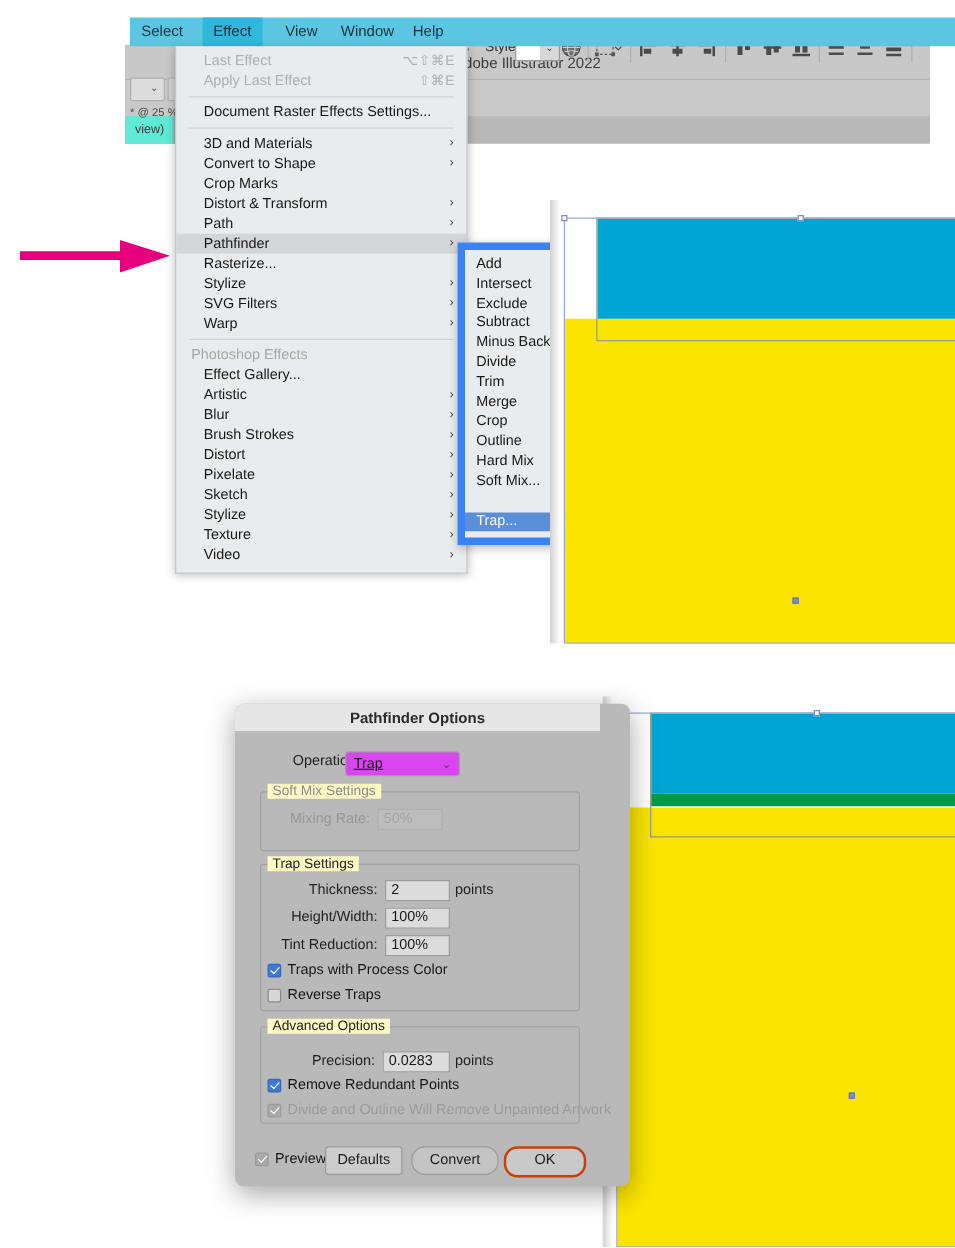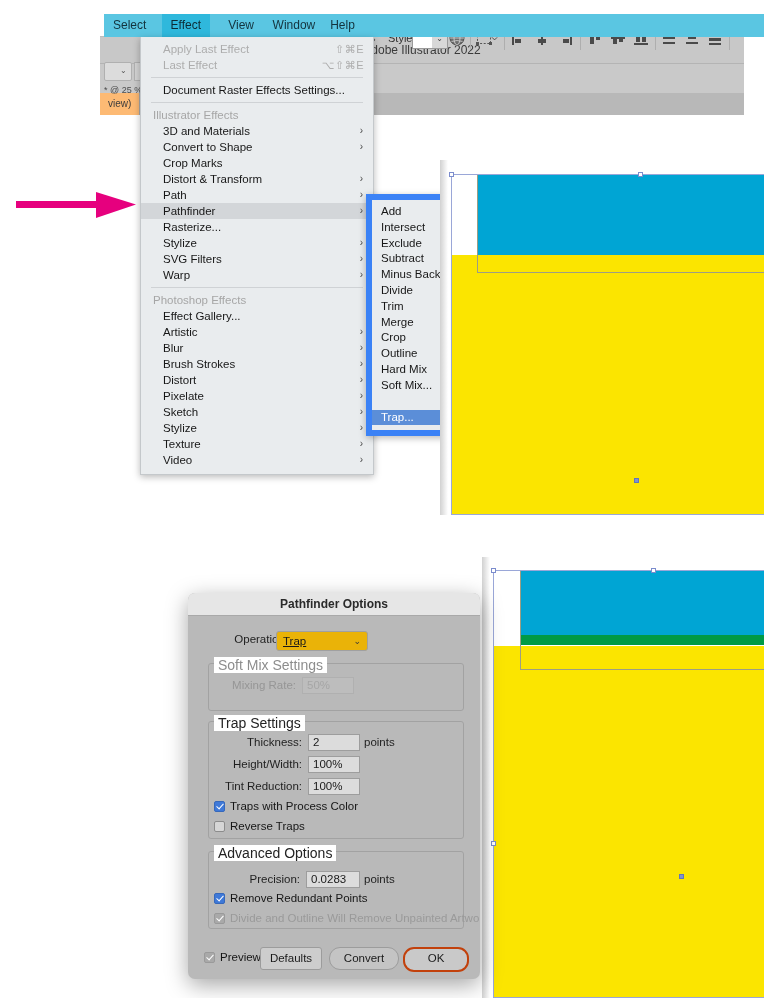--- a/index.html
+++ b/index.html
@@ -56,21 +56,21 @@
     left: 0; top: 56px;
     width: 644px; height: 22px;
     background: #b8b8b8;
   }
   .doc-tab {
     position: absolute;
     left: 0; top: 0;
     height: 22px;
     padding: 0 8px;
     line-height: 22px;
-    background: #fdba74;
+    background: #5eead4;
     font-size: 10px;
     color: #3c3c3c;
     border-right: 1px solid #a9a9a9;
     white-space: nowrap;
   }
 
   
   .left-frag-select {
     position: absolute;
     left: 104px; top: 62px;
@@ -308,22 +308,22 @@
     position: absolute;
     left: 482px; top: 557px;
     width: 282px; height: 441px;
     background: #ffffff;
     overflow: hidden;
   }
 
   
   .dialog {
     position: absolute;
-    left: 188px; top: 593px;
-    width: 292px; height: 386px;
+    left: 188px; top: 563px;
+    width: 316px; height: 386px;
     background: #b9b9b9;
     border-radius: 7px;
     box-shadow: 0 6px 22px rgba(0,0,0,0.35);
     overflow: hidden;
   }
   .dialog-titlebar {
     position: absolute;
     left: 0; top: 0;
     width: 292px; height: 22px;
     background: #e6e6e6;
@@ -337,21 +337,21 @@
   .dlg-label {
     position: absolute;
     font-size: 11.5px;
     color: #1f1f1f;
     text-align: right;
   }
   .dlg-label.dim { color: #969696; }
 
   .dlg-select {
     position: absolute;
-    background: #eab308;
+    background: #d946ef;
     border: 1px solid #a0a0a0;
     border-radius: 3px;
     font-size: 11.5px;
     color: #1a1a1a;
     padding-left: 6px;
     line-height: 18px;
     height: 18px;
     text-decoration: underline;
   }
   .dlg-select .sel-chev {
@@ -379,23 +379,23 @@
     color: #a6a6a6;
   }
 
   .dlg-group {
     position: absolute;
     border: 1px solid #a2a2a2;
     border-radius: 3px;
   }
   .dlg-group-title {
     position: absolute;
-    background: #ffffff;
+    background: #fef9c3;
     padding: 0 4px;
-    font-size: 14px;
+    font-size: 11px;
     color: #232323;
   }
   .dlg-group-title.dim { color: #8d8d8d; }
 
   .dlg-unit {
     position: absolute;
     font-size: 11.5px;
     color: #1f1f1f;
   }
 
@@ -586,26 +586,25 @@
 
   <div class="menubar" id="menubar">
       <div class="menubar-item" style="left: 0px;">Select</div>
       <div class="menubar-item active" style="left: 57.6px;">Effect</div>
       <div class="menubar-item" style="left: 115.2px;">View</div>
       <div class="menubar-item" style="left: 159.6px;">Window</div>
       <div class="menubar-item" style="left: 217.2px;">Help</div>
     </div>
 
   <div class="menu-panel" id="effect-menu">
+      <div class="menu-row dim"><span>Last Effect</span><span class="shortcut">⌥⇧⌘E</span></div>
       <div class="menu-row dim"><span>Apply Last Effect</span><span class="shortcut">⇧⌘E</span></div>
-      <div class="menu-row dim"><span>Last Effect</span><span class="shortcut">⌥⇧⌘E</span></div>
       <div class="menu-sep"></div>
       <div class="menu-row"><span>Document Raster Effects Settings...</span></div>
       <div class="menu-sep"></div>
-      <div class="menu-row group-label">Illustrator Effects</div>
       <div class="menu-row"><span>3D and Materials</span><span class="submenu-arrow">›</span></div>
       <div class="menu-row"><span>Convert to Shape</span><span class="submenu-arrow">›</span></div>
       <div class="menu-row"><span>Crop Marks</span></div>
       <div class="menu-row"><span>Distort &amp; Transform</span><span class="submenu-arrow">›</span></div>
       <div class="menu-row"><span>Path</span><span class="submenu-arrow">›</span></div>
       <div class="menu-row hl"><span>Pathfinder</span><span class="submenu-arrow">›</span></div>
       <div class="menu-row"><span>Rasterize...</span></div>
       <div class="menu-row"><span>Stylize</span><span class="submenu-arrow">›</span></div>
       <div class="menu-row"><span>SVG Filters</span><span class="submenu-arrow">›</span></div>
       <div class="menu-row"><span>Warp</span><span class="submenu-arrow">›</span></div>

